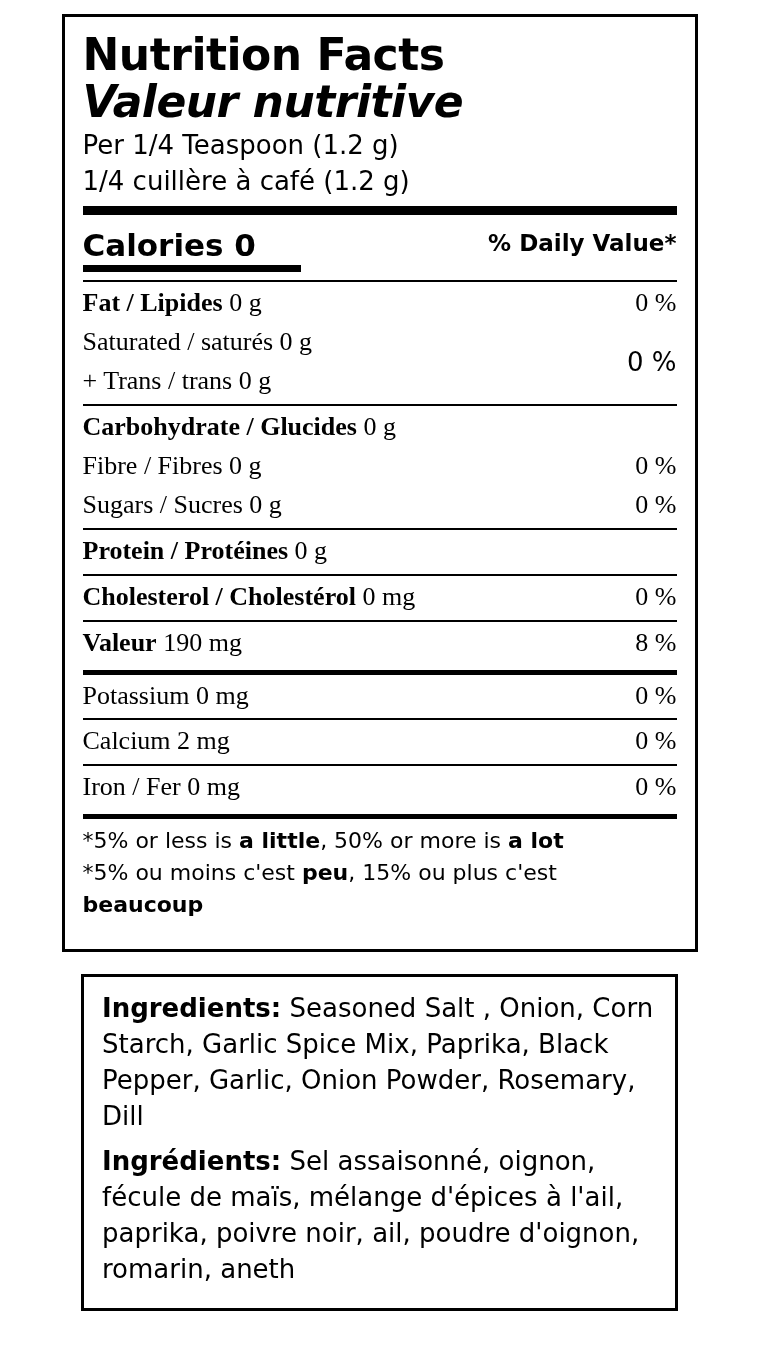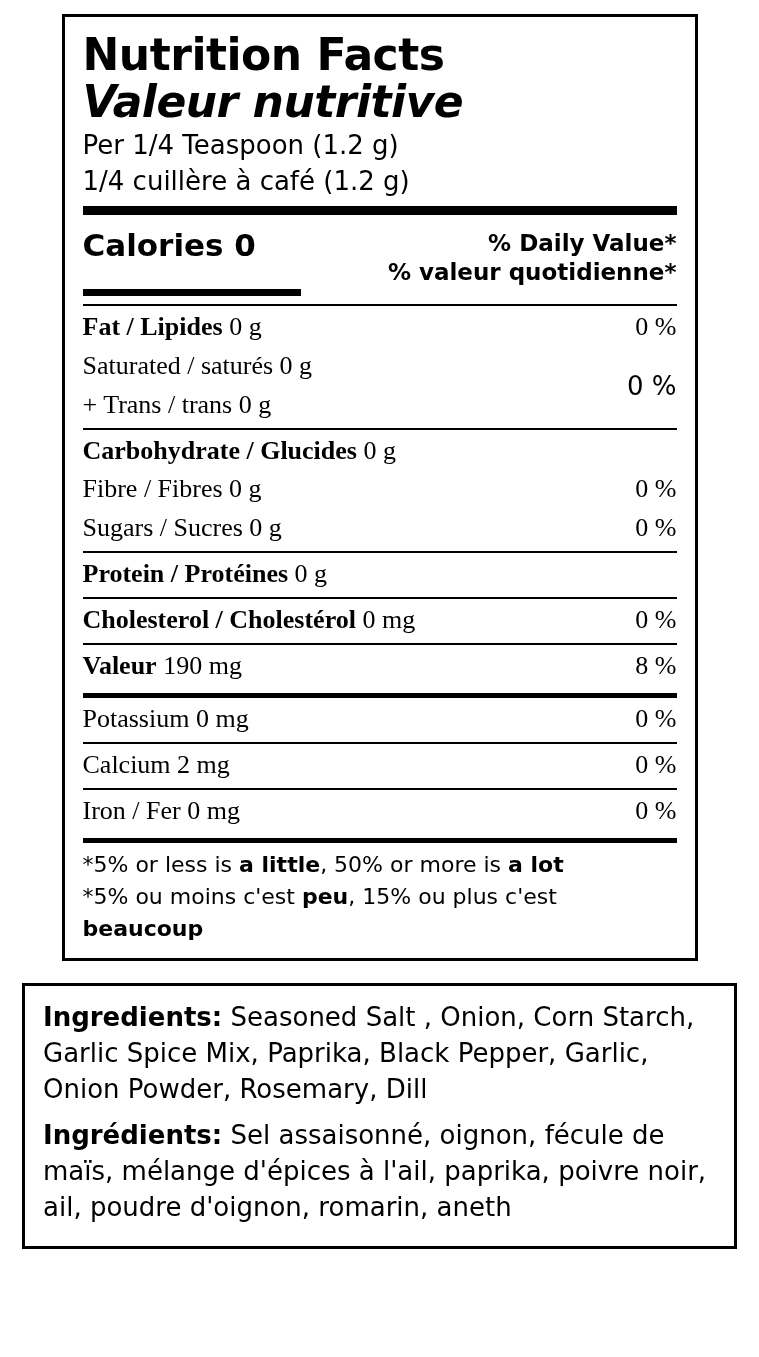--- a/index.html
+++ b/index.html
@@ -19,21 +19,21 @@
     width: 759px;
     height: 1357px;
     box-sizing: border-box;
     padding: 14px 12px;
   }
 
   
   .nf-panel {
     box-sizing: border-box;
     border: 3px solid #000;
-    padding: 10px 18px 14px 18px;
+    padding: 10px 18px 28px 18px;
     width: 636px;
     margin: 0 auto;
   }
 
   .nf-title-en {
     font-size: 44px;
     font-weight: 700;
     line-height: 1.02;
     letter-spacing: -0.5px;
     margin: 6px 0 0 0;
@@ -111,21 +111,21 @@
     font-size: 22px;
     line-height: 1.45;
     padding-top: 6px;
   }
 
   
   .ing-panel {
     box-sizing: border-box;
     border: 3px solid #000;
     padding: 14px 18px 18px 18px;
-    width: 715px;
+    width: 597px;
     margin: 22px auto 0 auto;
   }
   .ing-block {
     font-size: 26px;
     line-height: 1.38;
     margin: 0 0 10px 0;
   }
   .ing-block:last-child { margin-bottom: 2px; }
   .ing-head { font-weight: 700; }
 </style>
@@ -144,21 +144,20 @@
 
     <div class="rule-thick"></div>
 
     <div class="cal-row">
       <div class="cal-left">
         <span>Calories</span>
         <span class="cal-val">0</span>
       </div>
       <div class="dv-block">
         <div>% Daily Value*</div>
-        <div>% valeur quotidienne*</div>
       </div>
     </div>
     <div class="cal-underline"></div>
 
     <div class="rule-thin" style="margin-top:8px;"></div>
 
     <div class="group">
       <div class="row">
         <div class="label">
           <span class="b">Fat / Lipides</span>

